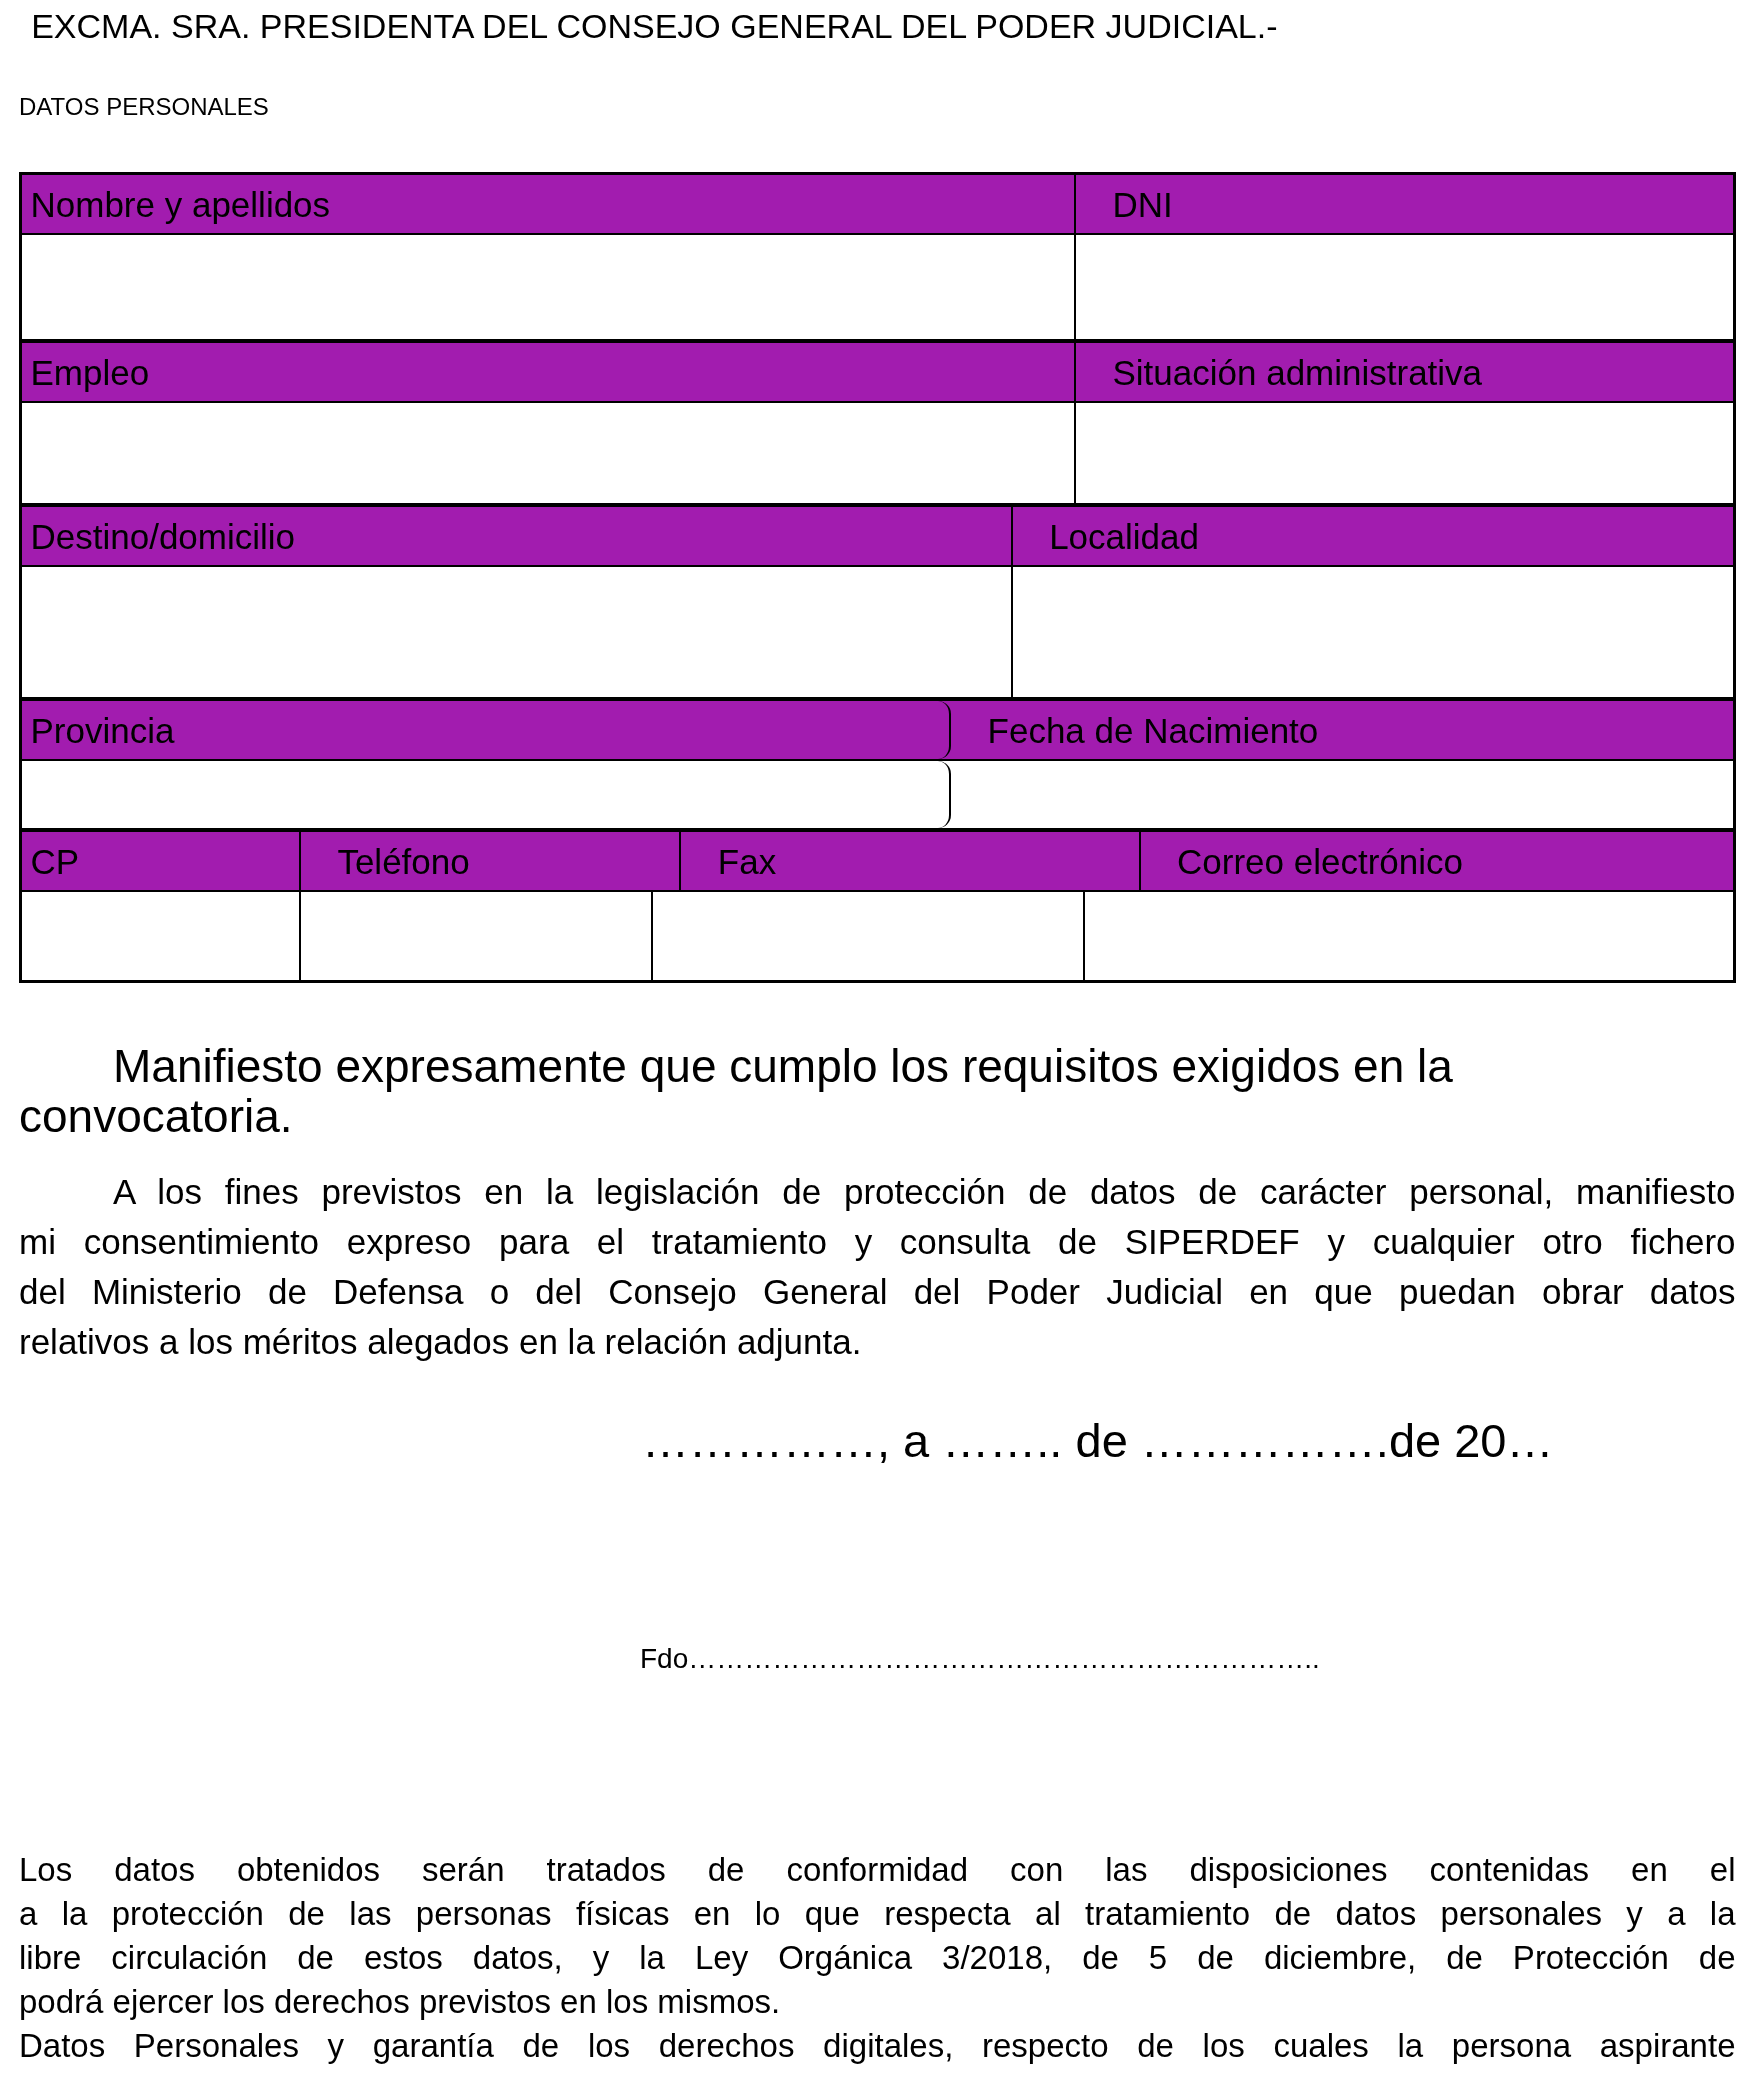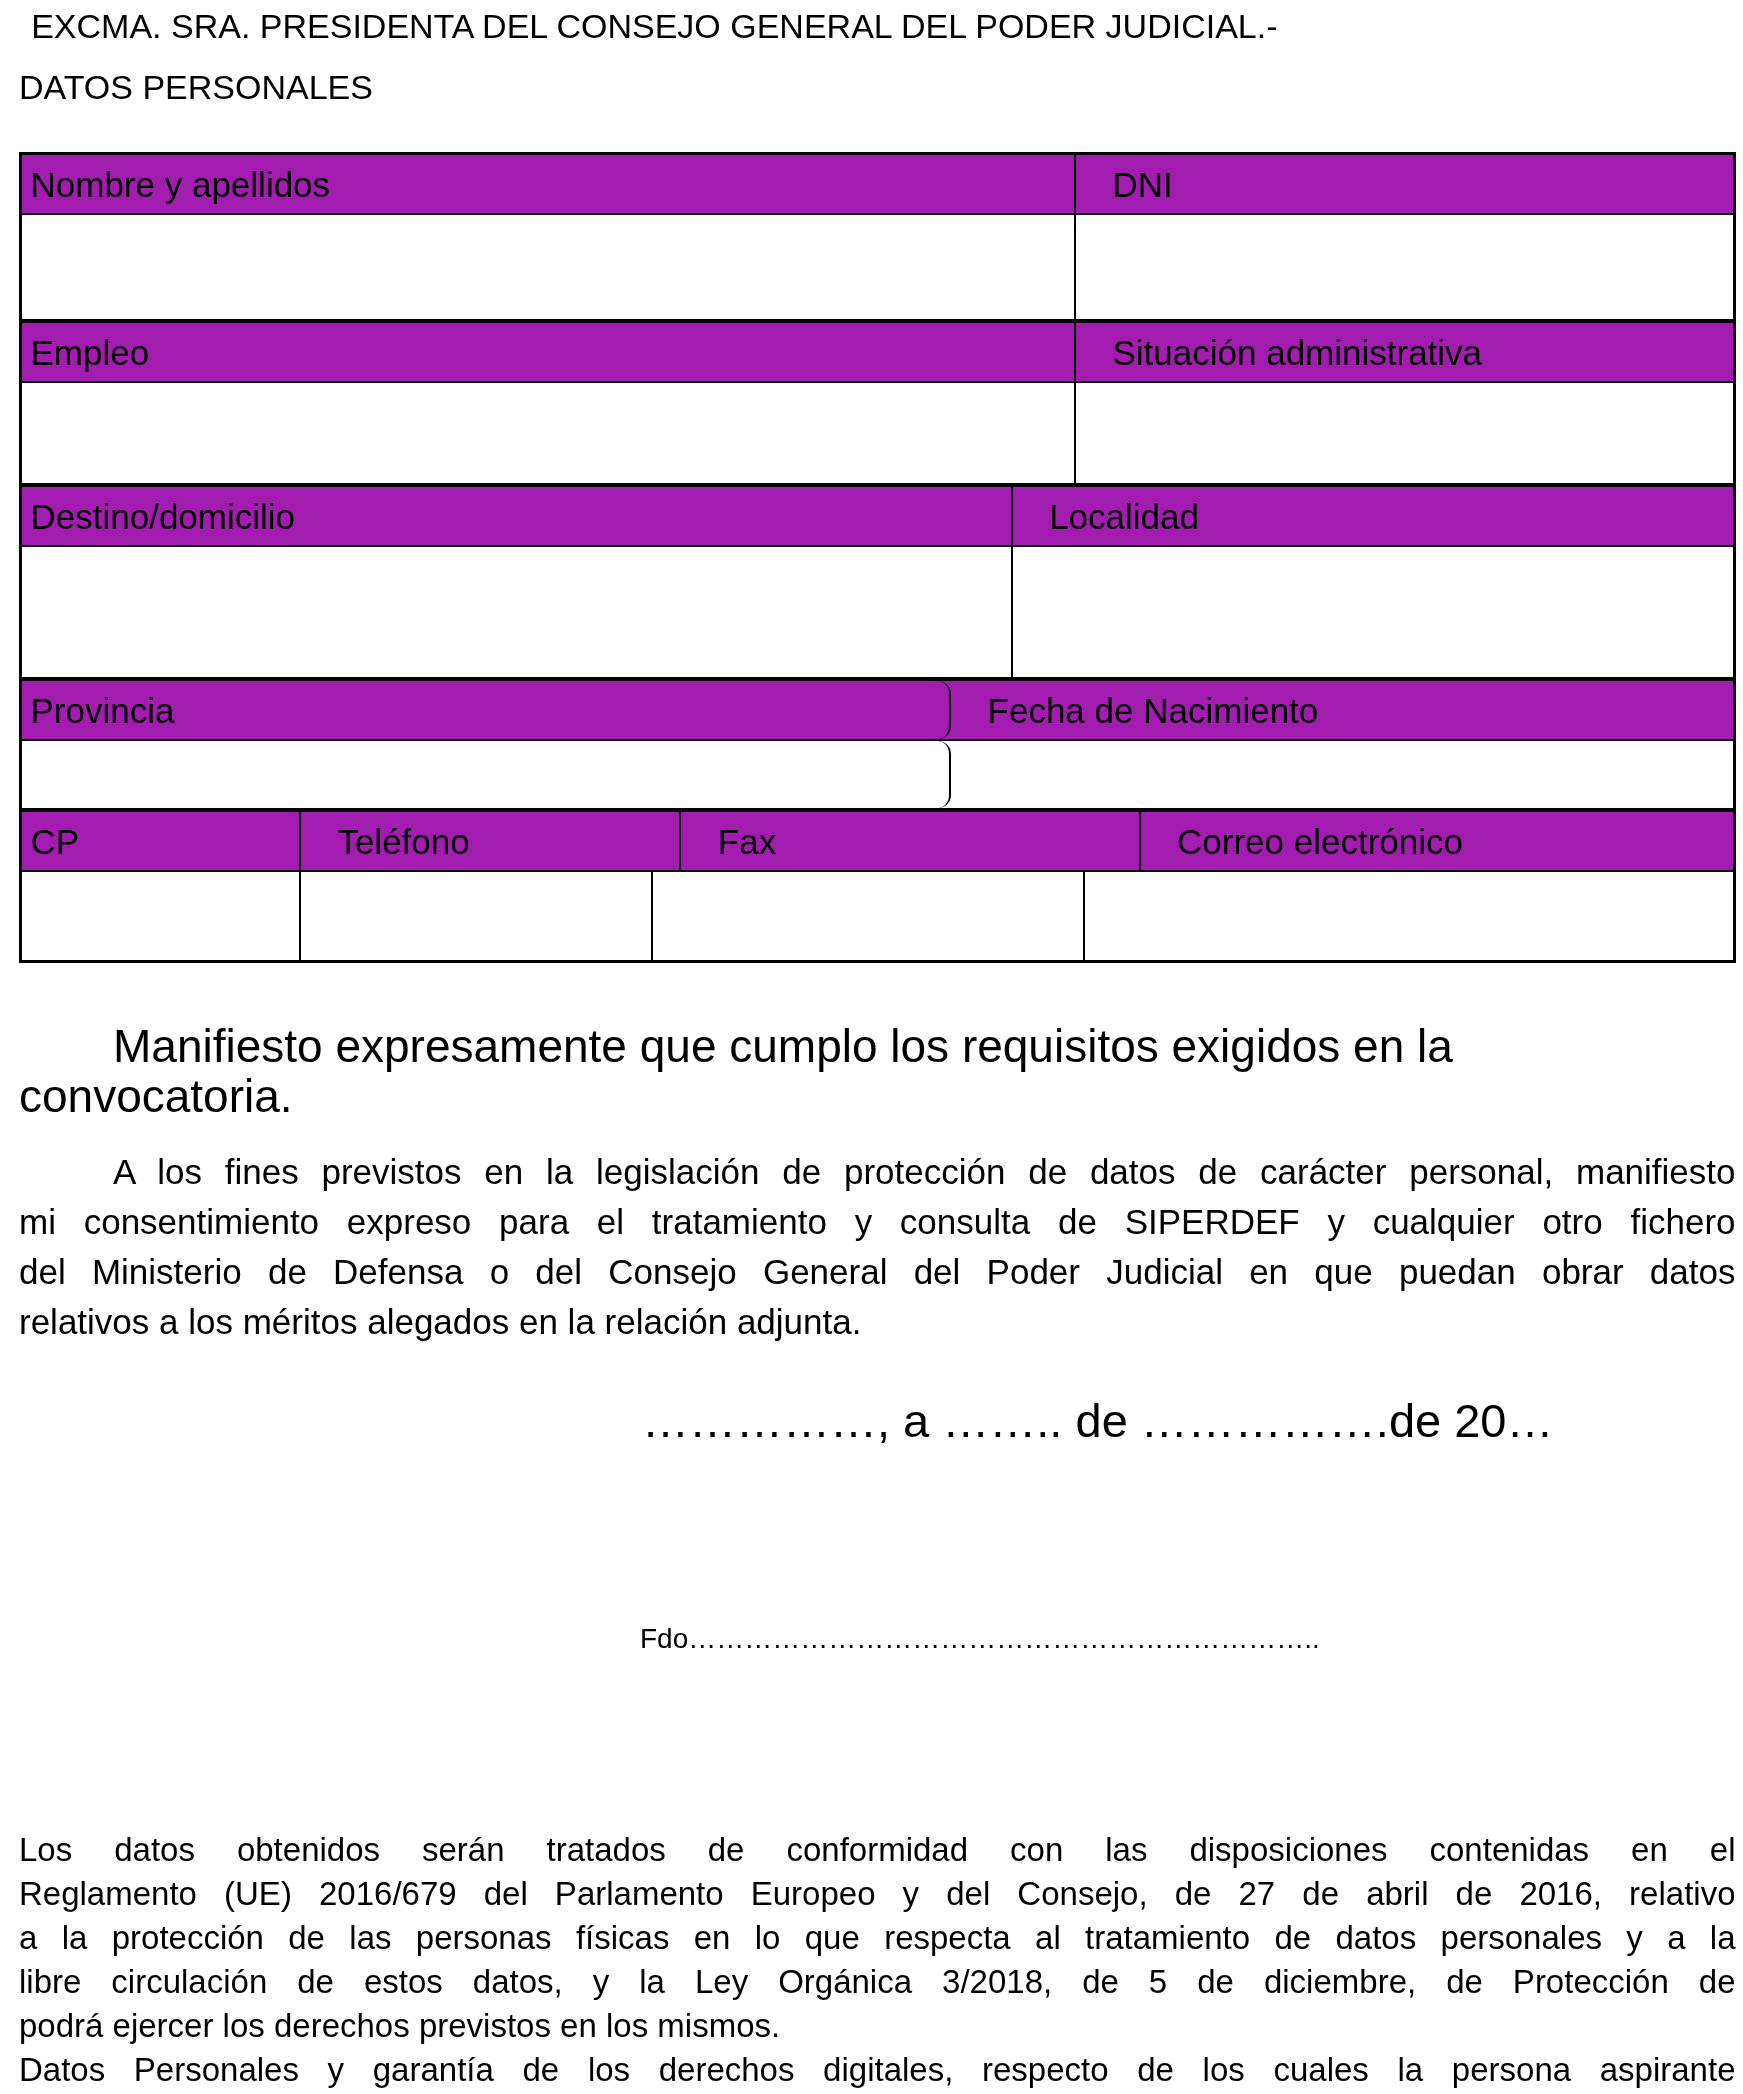--- a/index.html
+++ b/index.html
@@ -15,23 +15,23 @@
   .page { padding: 5.6px 8.5px 0 19px; }
 
   .h1 {
     font-size: 34px;
     line-height: 40px;
     padding-left: 12.2px;
     white-space: nowrap;
     letter-spacing: 0px;
   }
   .h2 {
-    font-size: 34px;
+    font-size: 24px;
     line-height: 40px;
-    margin-top: 21px;
+    margin-top: 41px;
     white-space: nowrap;
   }
 
   
   .ptable {
     margin-top: 45px;
     width: 1717px;
     border: 3.8px solid #000;
   }
   .band { border-bottom: 4.7px solid #000; }
@@ -176,21 +176,20 @@
       <div class="jline">del Ministerio de Defensa o del Consejo General del Poder Judicial en que puedan obrar datos</div>
       <div class="jline last">relativos a los méritos alegados en la relación adjunta.</div>
     </div>
 
   <div class="date-line">……………, a …….. de …………….de 20…</div>
 
   <div class="fdo-line">Fdo…………………………………………………………..</div>
 
   <div class="legal">
       <div class="jline">Los datos obtenidos serán tratados de conformidad con las disposiciones  contenidas en el</div>
-      <div class="jline">Reglamento (UE) 2016/679 del Parlamento Europeo y del Consejo, de 27 de abril de 2016, relativo</div>
       <div class="jline">a la protección de las personas físicas en lo que respecta al tratamiento de datos personales y a la</div>
       <div class="jline">libre circulación de estos datos, y la Ley Orgánica 3/2018, de 5 de diciembre, de Protección de</div>
       <div class="jline last">podrá ejercer los derechos previstos en los mismos.</div>
       <div class="jline">Datos Personales y  garantía de los derechos digitales, respecto de los cuales la persona aspirante</div>
     </div>
 
 </div>
 
 
 </body></html>

